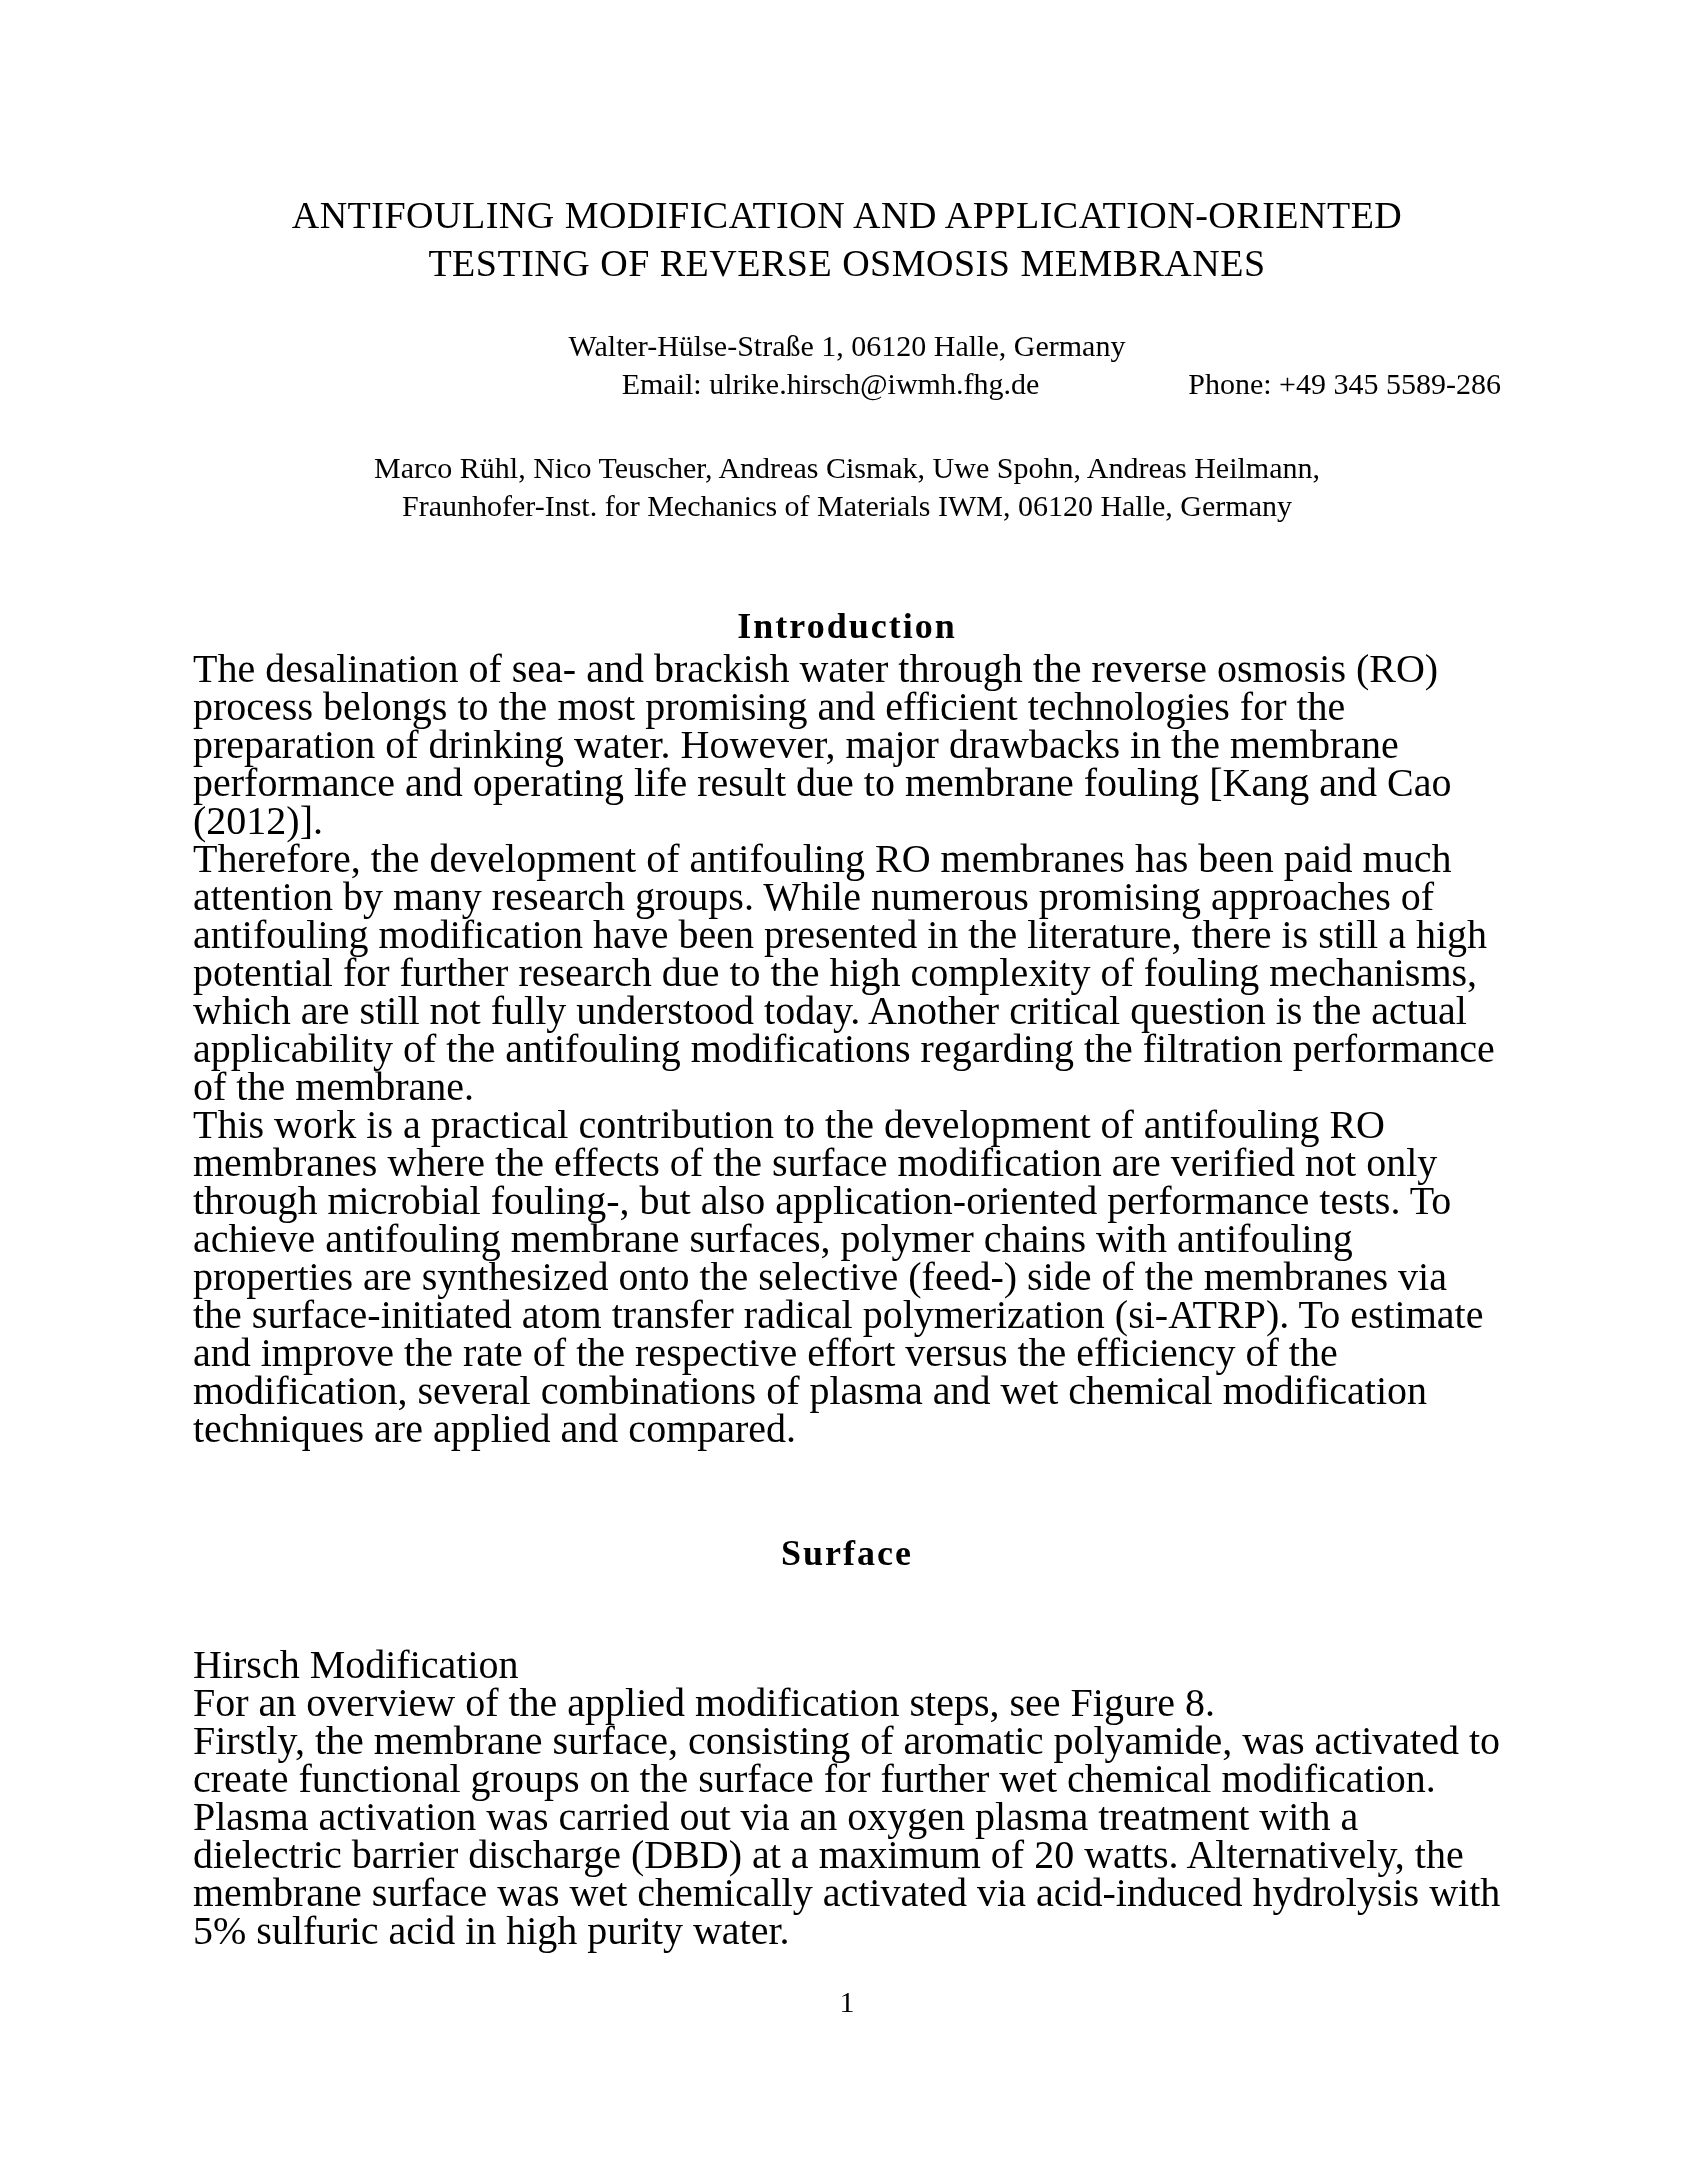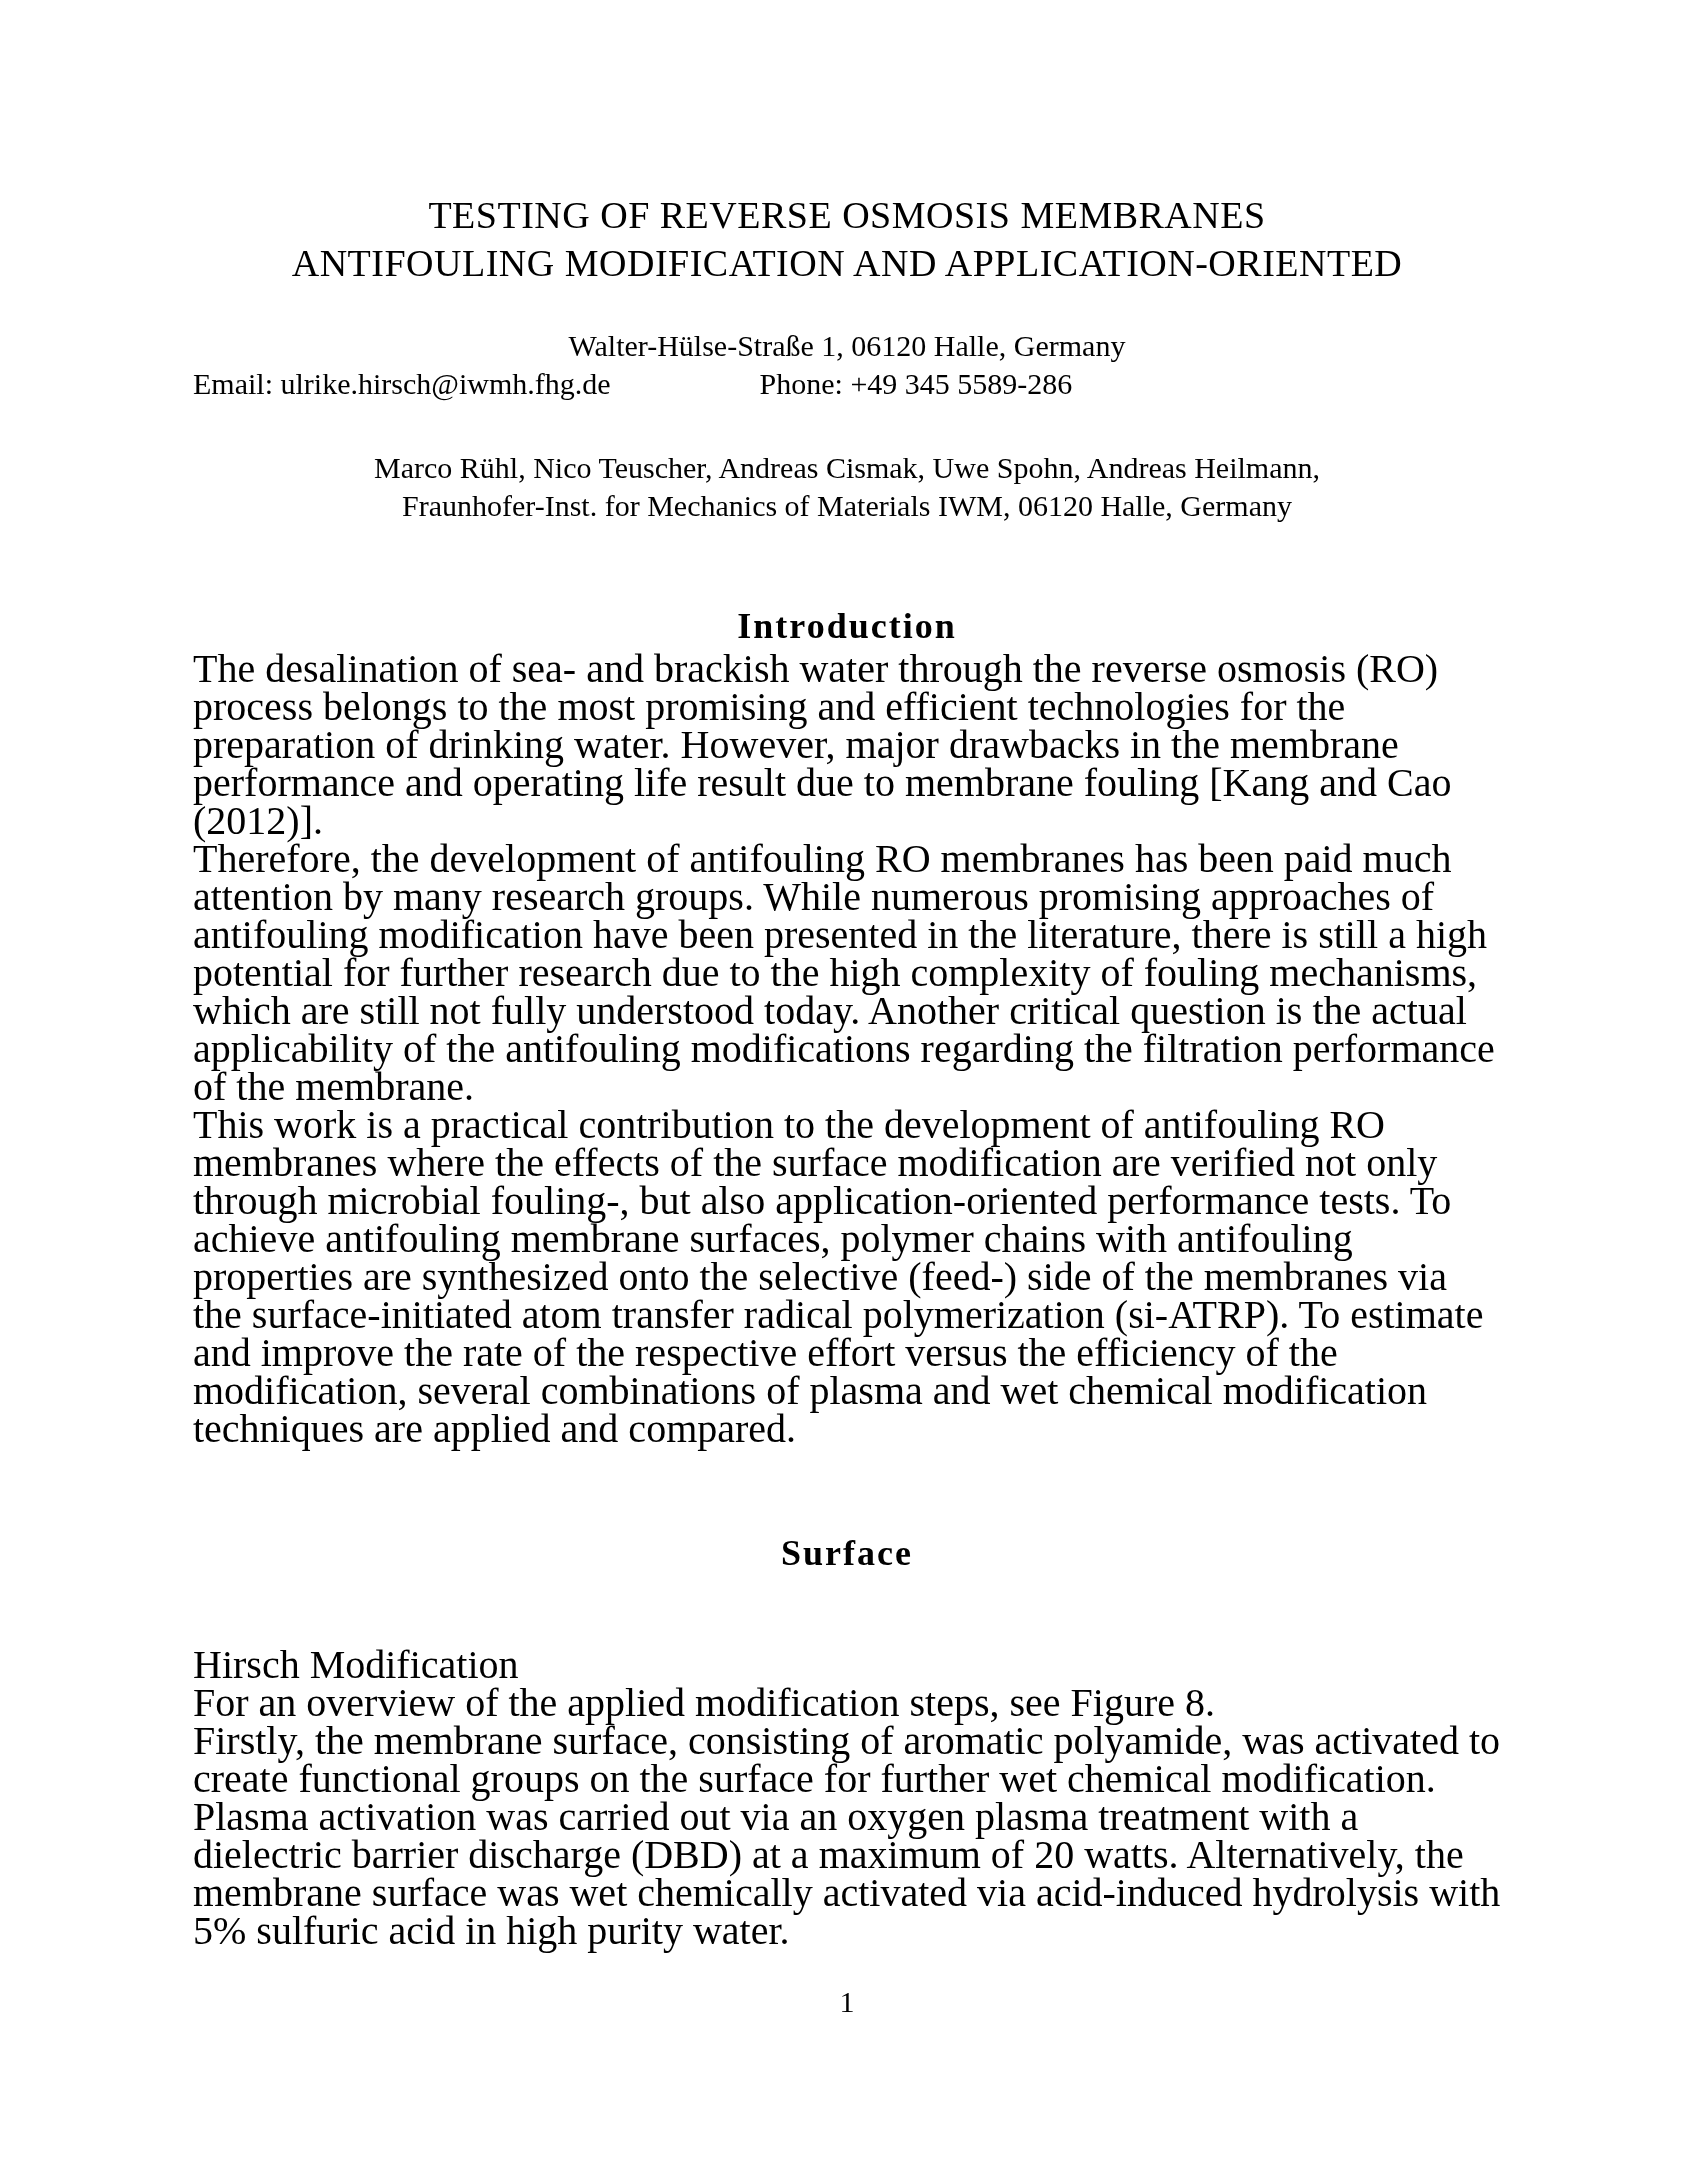--- a/index.html
+++ b/index.html
@@ -30,21 +30,21 @@
   }
   .author-block {
     text-align: center;
     font-size: 30px;
     line-height: 38px;
   }
   .author-block-1 { margin-top: 40px; }
   .author-block-2 { margin-top: 46px; }
   .contact-line {
     display: flex;
-    justify-content: flex-start;
+    justify-content: flex-end;
     gap: 149px;
   }
   .section-heading {
     text-align: center;
     font-size: 36px;
     line-height: 48px;
     letter-spacing: 2px;
     font-weight: bold;
     margin: 0;
   }
@@ -66,22 +66,22 @@
     font-size: 30px;
     line-height: 38px;
   }
 </style>
 </head>
 <body>
 
 <div class="page">
 
   <h1 class="title-block">
+    <div>ANTIFOULING MODIFICATION AND APPLICATION-ORIENTED</div>
     <div>TESTING OF REVERSE OSMOSIS MEMBRANES</div>
-    <div>ANTIFOULING MODIFICATION AND APPLICATION-ORIENTED</div>
   </h1>
 
   <div class="author-block author-block-1">
     <div>Walter-Hülse-Straße 1, 06120 Halle, Germany</div>
     <div class="contact-line">
       <span>Email: ulrike.hirsch@iwmh.fhg.de</span>
       <span>Phone: +49 345 5589-286</span>
     </div>
   </div>
 

